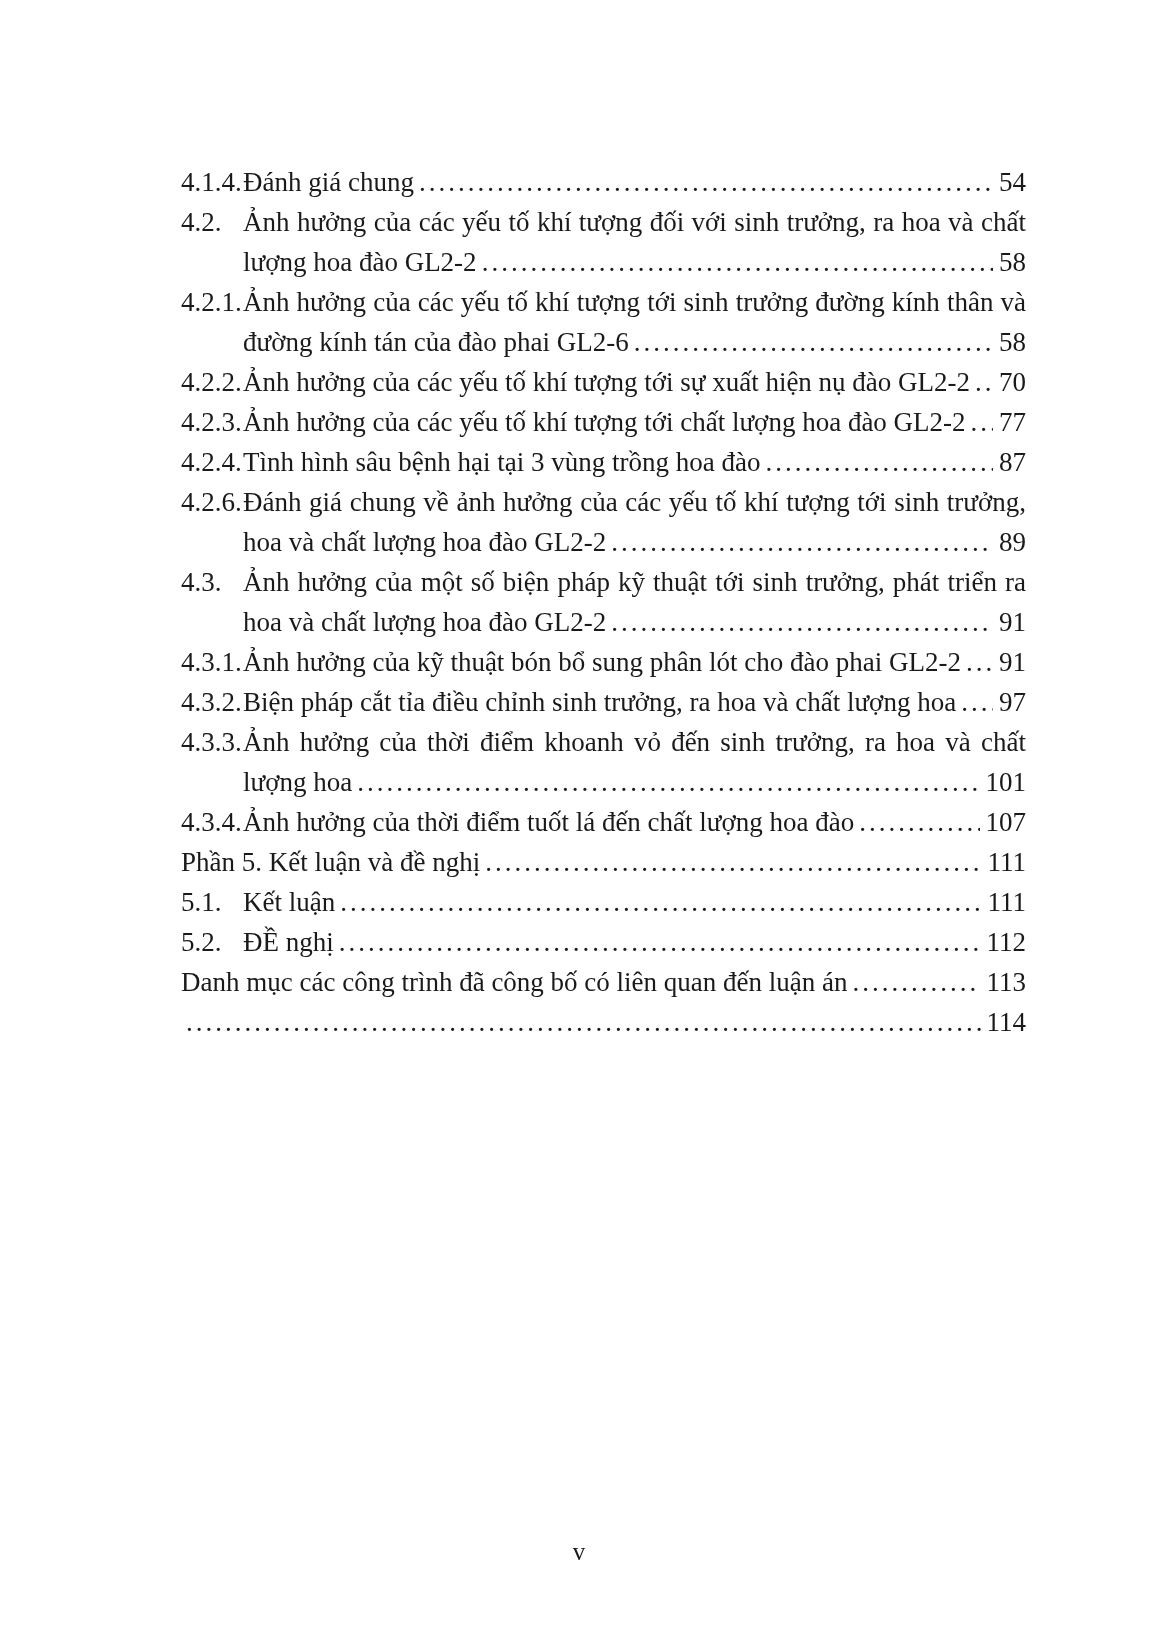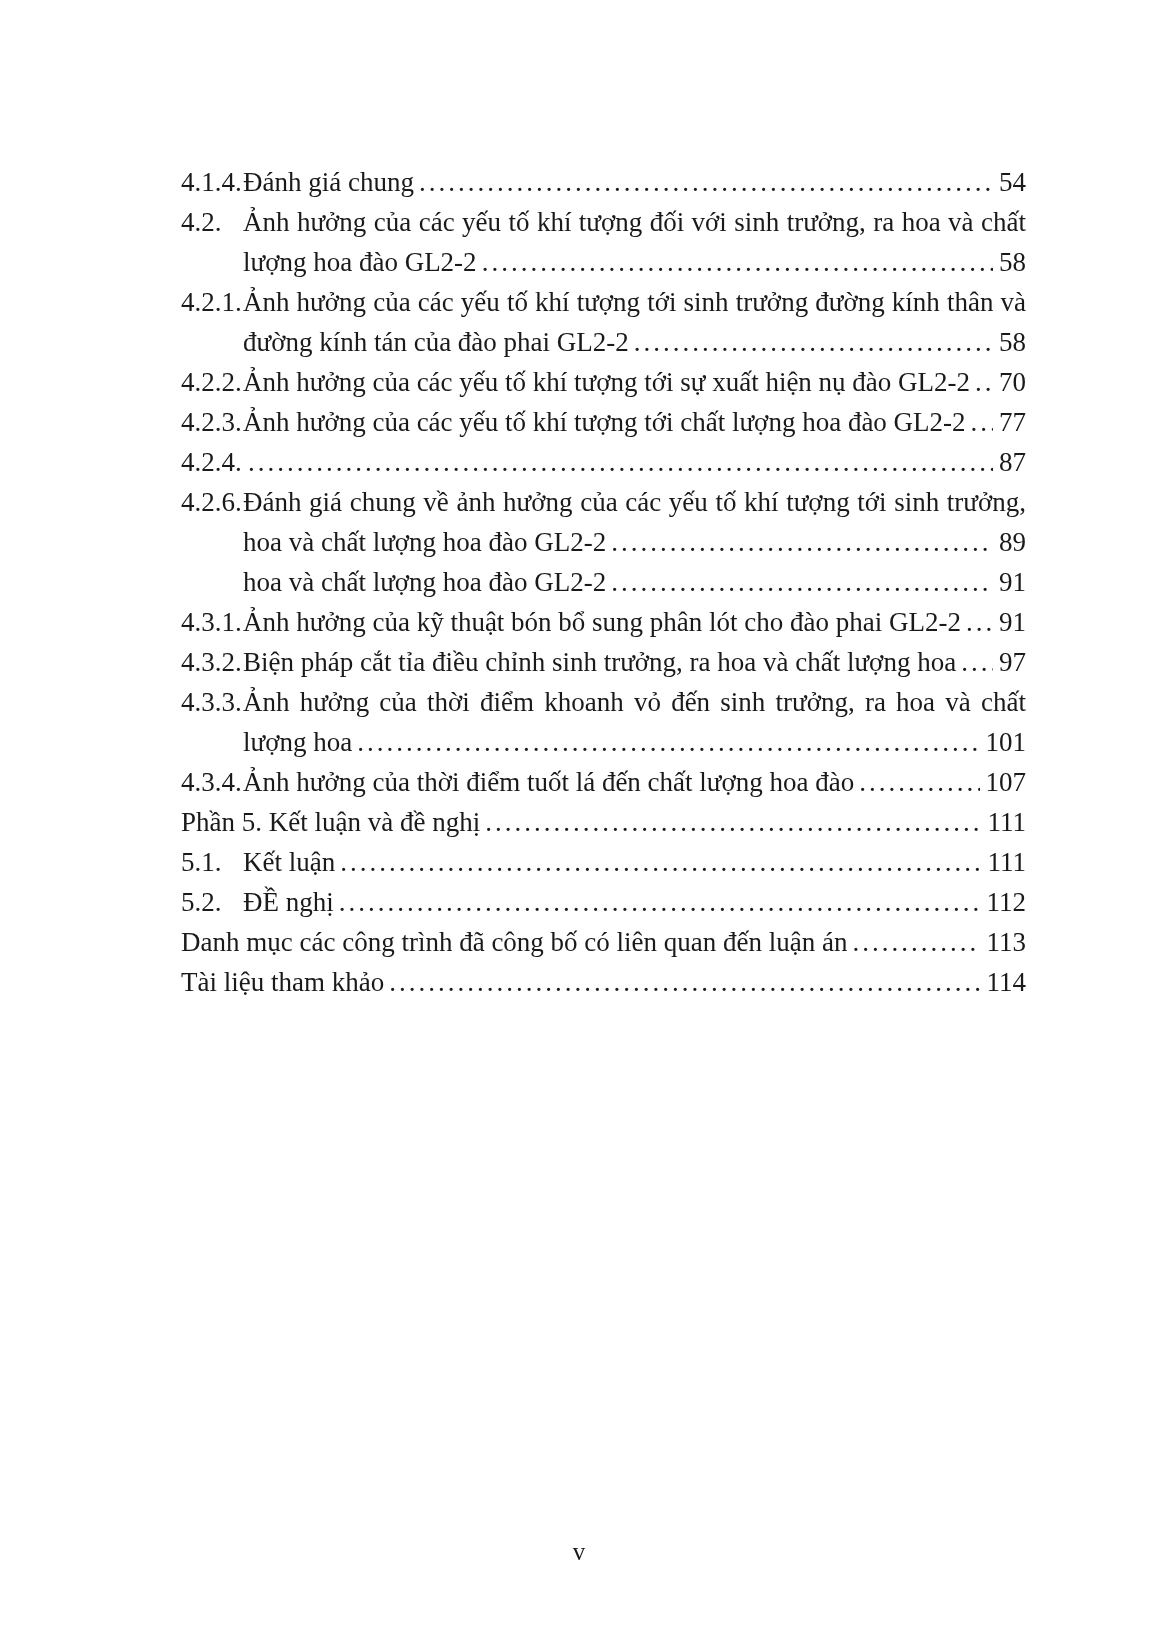--- a/index.html
+++ b/index.html
@@ -97,21 +97,21 @@
         <span class="pagenum">58</span>
       </div>
     </div>
     <div class="entry">
       <div class="line">
         <span class="num">4.2.1.</span>
         <span class="text justify">Ảnh hưởng của các yếu tố khí tượng tới sinh trưởng đường kính thân và</span>
       </div>
       <div class="line">
         <span class="num"></span>
-        <span class="text">đường kính tán của đào phai GL2-2</span>
+        <span class="text">đường kính tán của đào phai GL2-6</span>
         <span class="fill"></span>
         <span class="pagenum">58</span>
       </div>
     </div>
     <div class="entry">
       <div class="line">
         <span class="num">4.2.2.</span>
         <span class="text">Ảnh hưởng của các yếu tố khí tượng tới sự xuất hiện nụ đào GL2-2</span>
         <span class="fill"></span>
         <span class="pagenum">70</span>
@@ -121,38 +121,43 @@
       <div class="line">
         <span class="num">4.2.3.</span>
         <span class="text">Ảnh hưởng của các yếu tố khí tượng tới chất lượng hoa đào GL2-2</span>
         <span class="fill"></span>
         <span class="pagenum">77</span>
       </div>
     </div>
     <div class="entry">
       <div class="line">
         <span class="num">4.2.4.</span>
+        <span class="text">Tình hình sâu bệnh hại tại 3 vùng trồng hoa đào</span>
         <span class="fill"></span>
         <span class="pagenum">87</span>
       </div>
     </div>
     <div class="entry">
       <div class="line">
         <span class="num">4.2.6.</span>
         <span class="text justify">Đánh giá chung về ảnh hưởng của các yếu tố khí tượng tới sinh trưởng, ra</span>
       </div>
       <div class="line">
         <span class="num"></span>
         <span class="text">hoa và chất lượng hoa đào GL2-2</span>
         <span class="fill"></span>
         <span class="pagenum">89</span>
       </div>
     </div>
     <div class="entry">
       <div class="line">
+        <span class="num">4.3.</span>
+        <span class="text justify">Ảnh hưởng của một số biện pháp kỹ thuật tới sinh trưởng, phát triển ra</span>
+      </div>
+      <div class="line">
         <span class="num"></span>
         <span class="text">hoa và chất lượng hoa đào GL2-2</span>
         <span class="fill"></span>
         <span class="pagenum">91</span>
       </div>
     </div>
     <div class="entry">
       <div class="line">
         <span class="num">4.3.1.</span>
         <span class="text">Ảnh hưởng của kỹ thuật bón bổ sung phân lót cho đào phai GL2-2</span>
@@ -213,20 +218,19 @@
     </div>
     <div class="entry flush">
       <div class="line">
         <span class="text">Danh mục các công trình đã công bố có liên quan đến luận án</span>
         <span class="fill"></span>
         <span class="pagenum">113</span>
       </div>
     </div>
     <div class="entry flush">
       <div class="line">
-        <span class="text">Tài liệu tham khảo</span>
         <span class="fill"></span>
         <span class="pagenum">114</span>
       </div>
     </div>
   </main>
 
 <div class="page-footer">v</div>
 
 </body></html>

